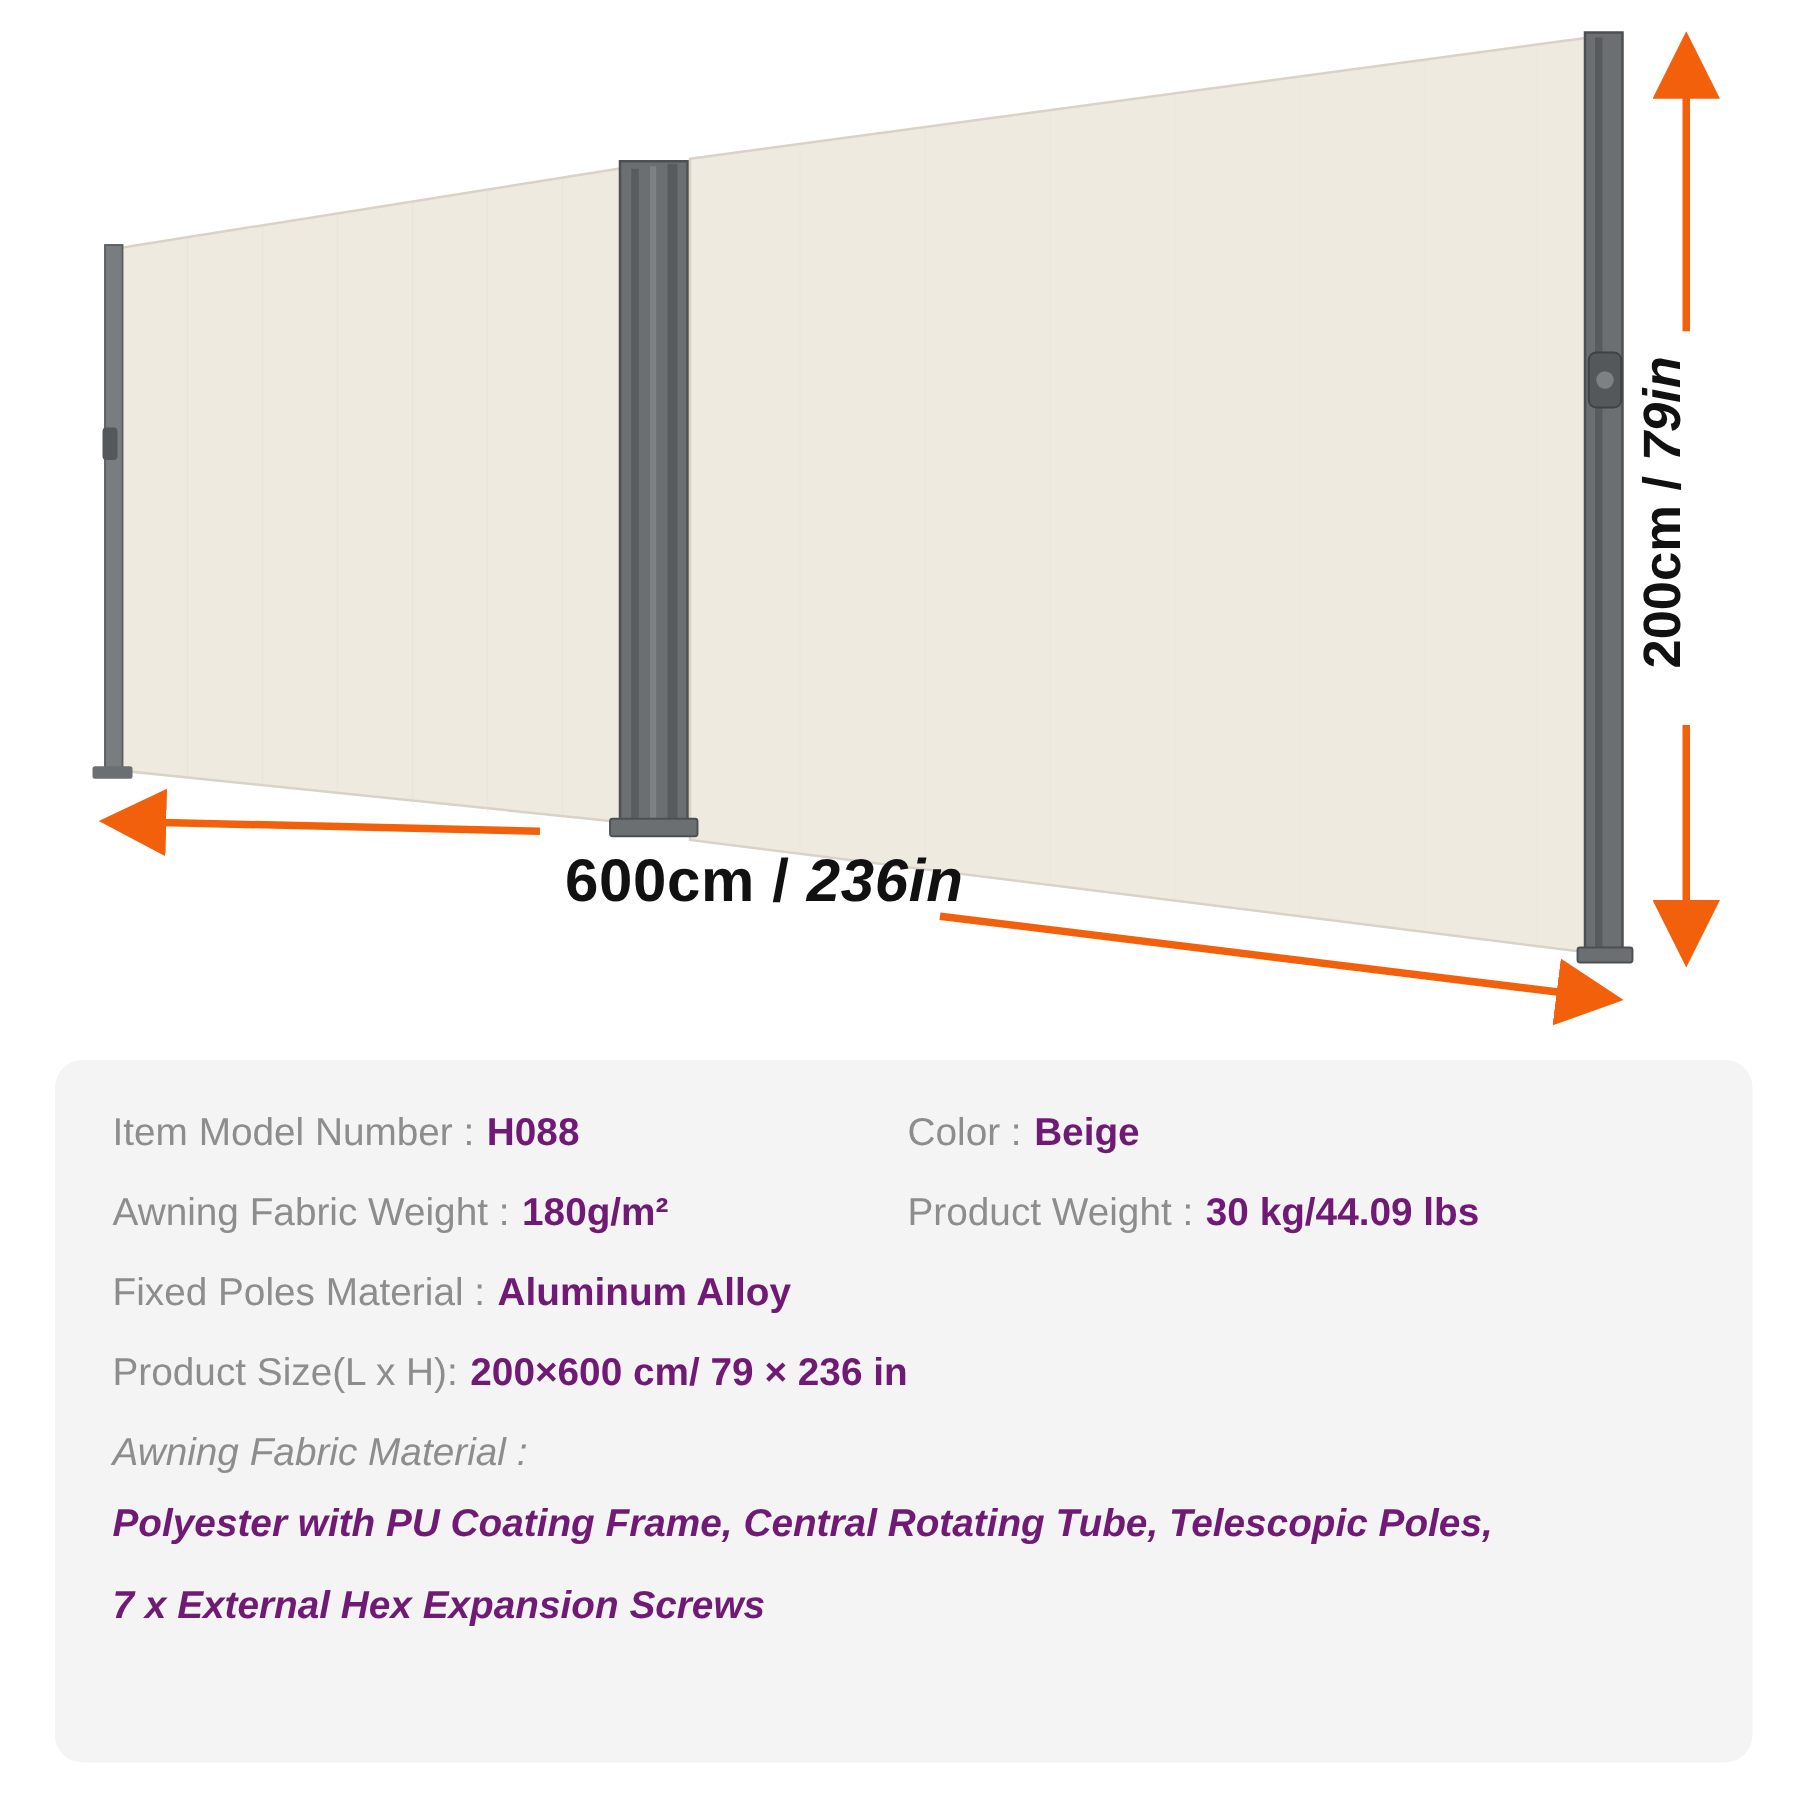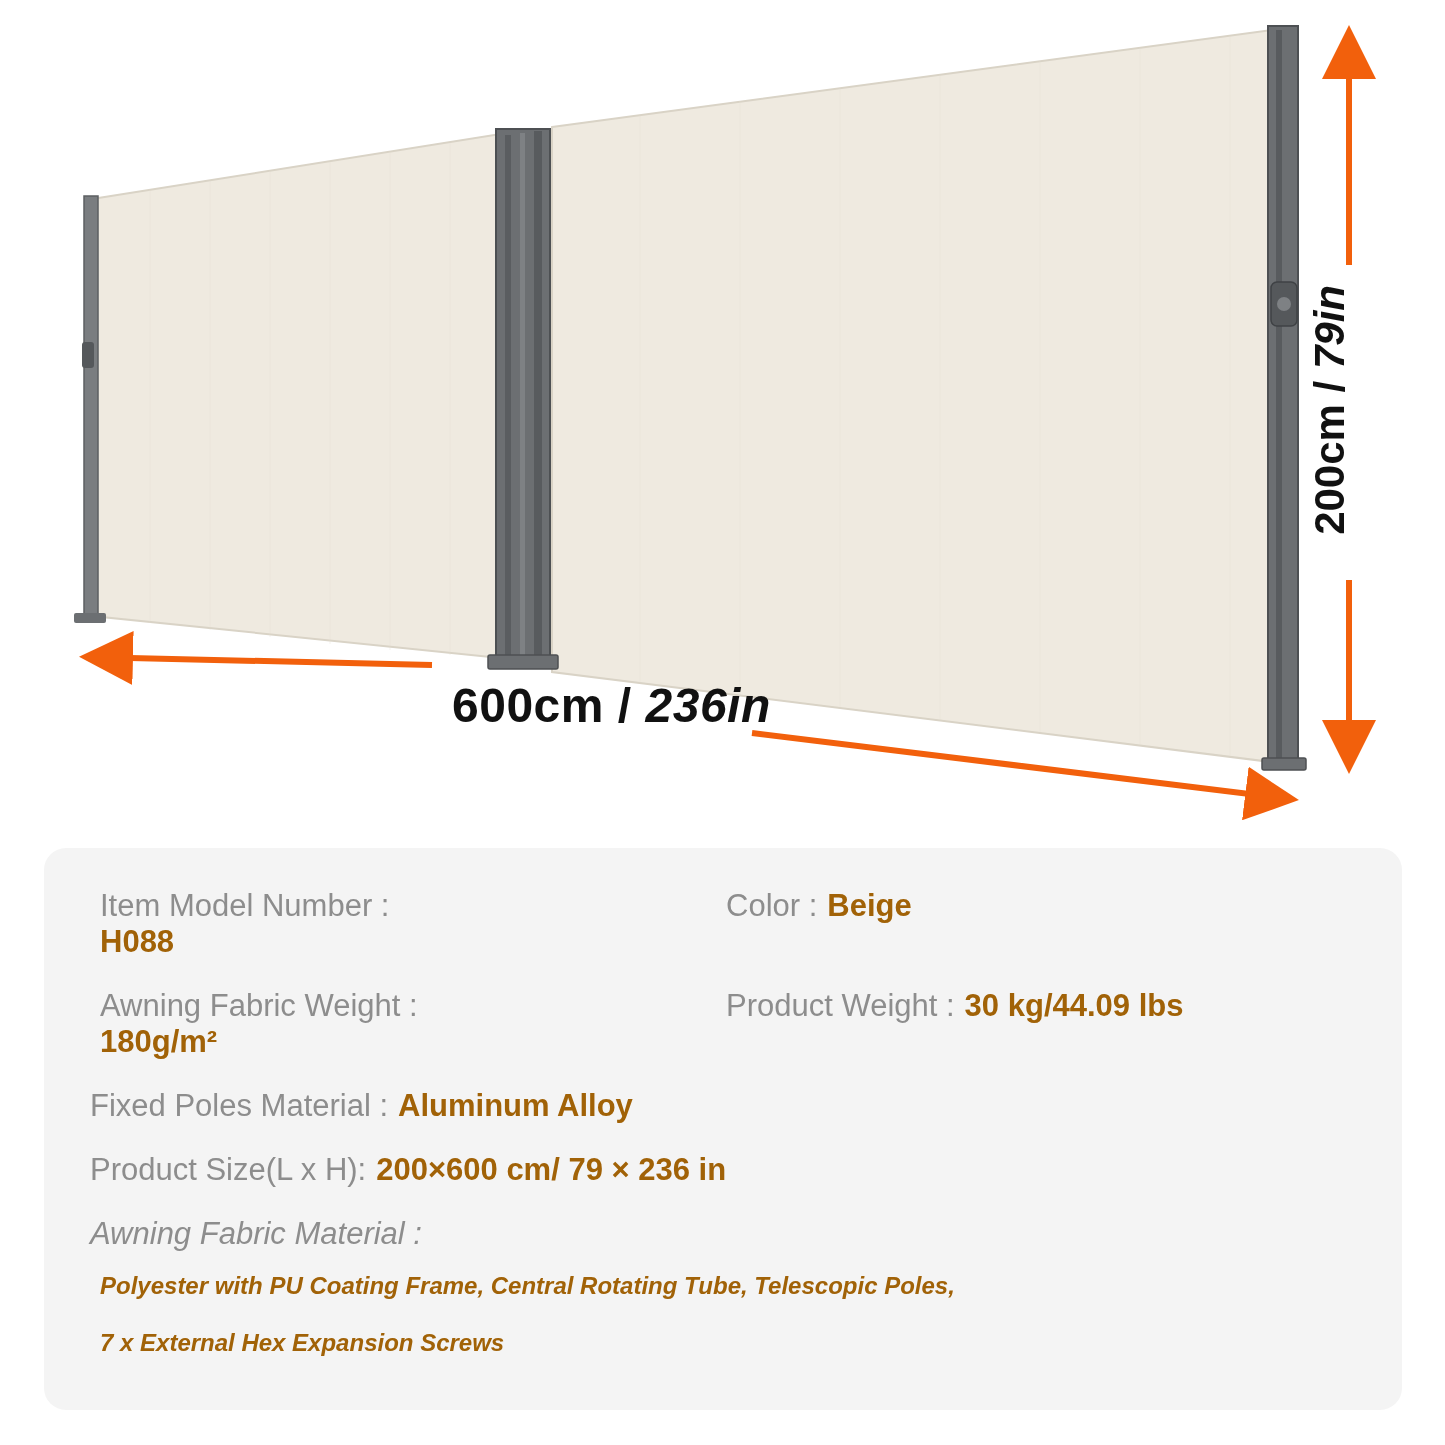--- a/index.html
+++ b/index.html
@@ -65,42 +65,42 @@
   .spec-row {
     display: flex;
     align-items: baseline;
     margin-bottom: 28px;
   }
   .spec-cell {
     display: flex;
     align-items: baseline;
     white-space: nowrap;
   }
-  .spec-cell.left { width: 636px; flex-direction: column; }
+  .spec-cell.left { width: 636px; }
   .lbl {
     color: #8d8d8d;
     font-size: 31px;
     font-weight: normal;
   }
   .val {
-    color: #a16207;
+    color: #701a75;
     font-size: 31px;
     font-weight: bold;
     margin-left: 10px;
   }
   .spec-block {
     margin-top: 6px;
     font-style: italic;
   }
   .spec-block .lbl { display: block; margin-bottom: 20px; }
   .spec-block .val {
     display: block;
-    margin-left: 10px;
+    margin-left: 0;
     margin-bottom: 28px;
-    font-size: 24px;
+    font-size: 31px;
     line-height: 1.2;
   }
 </style>
 </head>
 <body>
 
 <div id="page">
 
   <div id="illustration">
     <svg width="1445" height="840" viewBox="0 0 1445 840" xmlns="http://www.w3.org/2000/svg">

